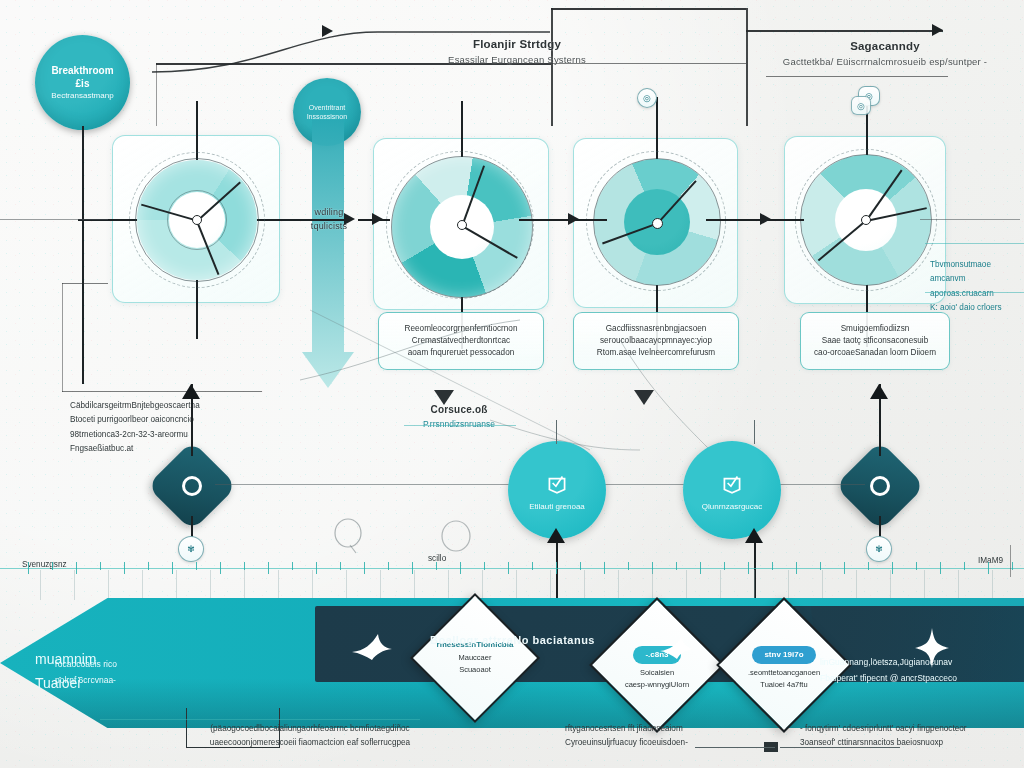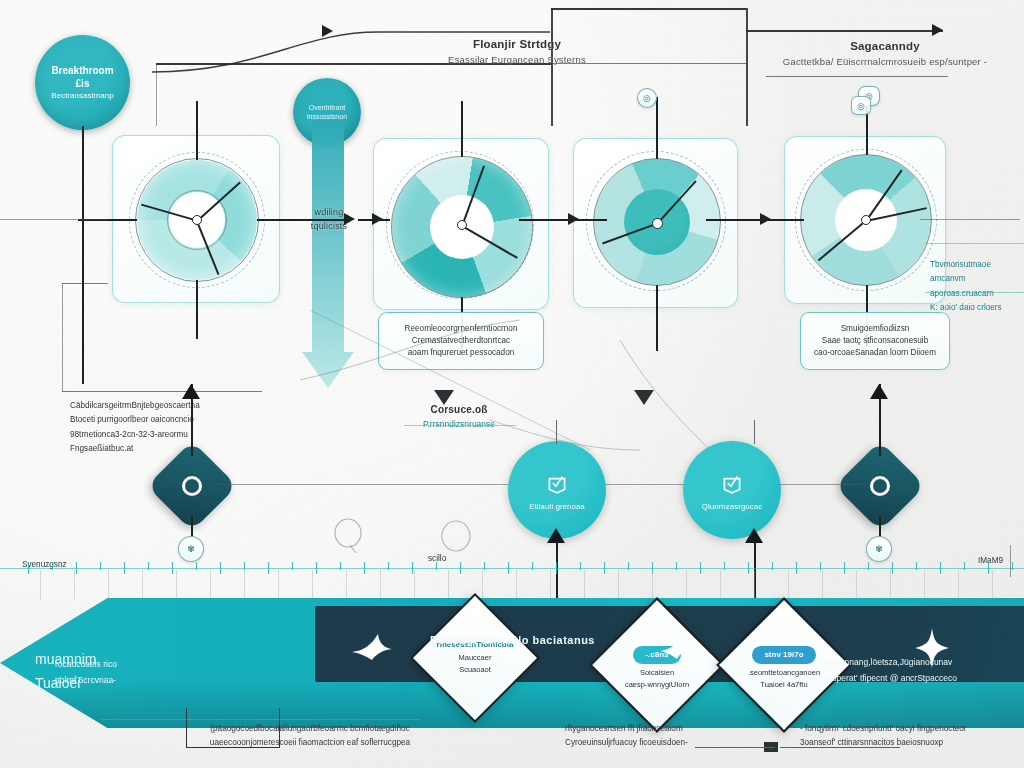--- a/index.html
+++ b/index.html
@@ -316,20 +316,25 @@
     <div class="ring-dash" style="left:12px; top:12px; width:140px; height:140px;"></div>
     <div class="donut" style="left:20px; top:20px; width:126px; height:126px;
          background: conic-gradient(from 200deg, #b4e4e2 0 38%, #69cecd 38% 56%, #cfeeed 56% 74%, #a0dedd 74% 100%);">
       <div class="hole" style="left:30px; top:30px; width:66px; height:66px;
            background:radial-gradient(circle at 40% 35%, #3ebdbc 0 55%, #2fb3b2 100%);"></div>
     </div>
     <div class="ring-out" style="left:19px; top:19px; width:128px; height:128px;"></div>
     <div class="spoke" style="left:83px; top:84px; width:58px; transform:rotate(-48deg);"></div>
     <div class="spoke" style="left:83px; top:84px; width:58px; transform:rotate(160deg);"></div>
     <div class="center-dot" style="left:78px; top:79px; width:11px; height:11px;"></div>
+  </div>
+  <div class="capbox blur1" style="left:573px; top:312px; width:166px; height:58px;">
+    <div>Gacdfiissnasrenbngjacsoen</div>
+    <div>seroucolbaacaycpmnayec:yiop</div>
+    <div>Rtom.asae lvelneercomrefurusm</div>
   </div>
 
   <div class="panel" style="left:784px; top:136px; width:162px; height:168px;">
     <div class="line-v" style="left:81px; top:-40px; height:250px; background:#1b2124; width:1.8px;"></div>
     <div class="ring-dash" style="left:10px; top:12px; width:142px; height:142px;"></div>
     <div class="donut" style="left:16px; top:18px; width:130px; height:130px;
          background: conic-gradient(from 150deg, #9fdedc 0 24%, #c9ecea 24% 46%, #7ed4d2 46% 72%, #aee3e1 72% 100%);">
       <div class="hole" style="left:34px; top:34px; width:62px; height:62px;"></div>
     </div>
     <div class="ring-out" style="left:15px; top:17px; width:132px; height:132px;"></div>

